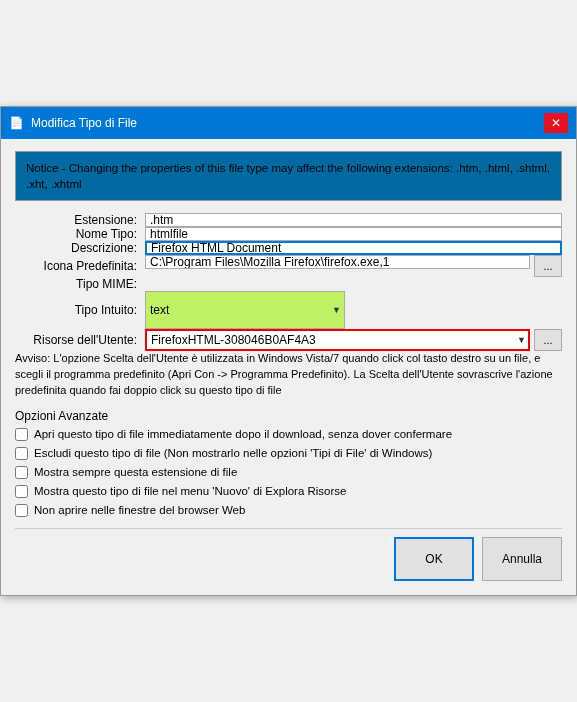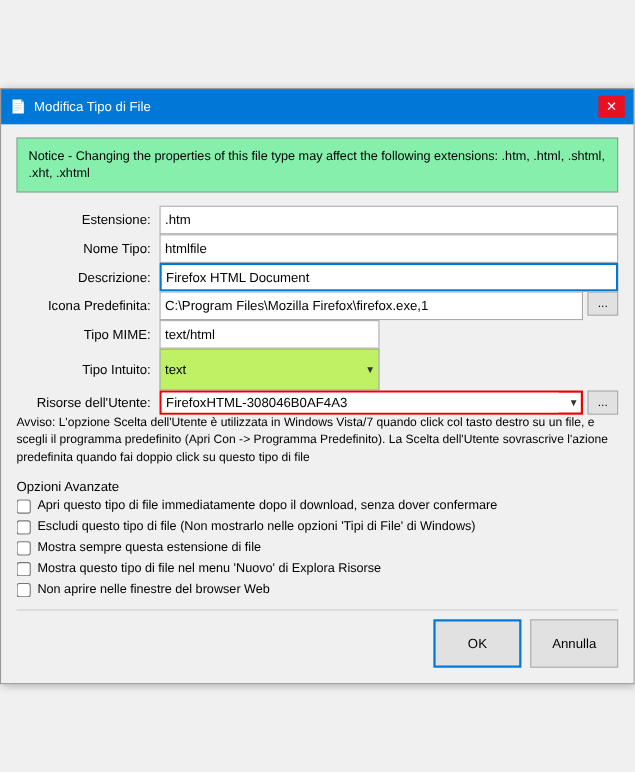--- a/index.html
+++ b/index.html
@@ -48,21 +48,21 @@
       display: flex;
       align-items: center;
       justify-content: center;
       font-size: 12px;
     }
     .content {
       padding: 12px 14px;
     }
     .notice-box {
       border: 1px solid #999;
-      background: #86efac;
+      background: #0369a1;
       padding: 8px 10px;
       margin-bottom: 12px;
       font-size: 11.5px;
       line-height: 1.4;
       color: #000;
     }
     .form-row {
       display: flex;
       align-items: center;
       margin-bottom: 0;
@@ -70,21 +70,21 @@
     .form-label {
       width: 130px;
       text-align: right;
       padding-right: 8px;
       font-size: 12px;
       color: #000;
       flex-shrink: 0;
     }
     .form-input {
       flex: 1;
-      height: 26px;
+      height: 14px;
       border: 1px solid #aaa;
       padding: 2px 4px;
       font-size: 12px;
       background: white;
       outline: none;
     }
     .form-input-blue {
       border-color: #0078d7;
       border-width: 2px;
     }
@@ -253,21 +253,20 @@
     <div class="form-row">
       <label class="form-label">Icona Predefinita:</label>
       <div class="input-with-btn">
         <input class="form-input" type="text" value="C:\Program Files\Mozilla Firefox\firefox.exe,1" style="">
         <button class="browse-btn">...</button>
       </div>
     </div>
 
     <div class="form-row">
       <label class="form-label">Tipo MIME:</label>
-      <input class="form-input" type="text" style="max-width: 200px;" value="text/html">
     </div>
 
     <div class="form-row">
       <label class="form-label">Tipo Intuito:</label>
       <div class="select-wrapper" style="max-width:200px;">
         <select>
           <option>text</option>
           <option>binary</option>
           <option>unknown</option>
         </select>

